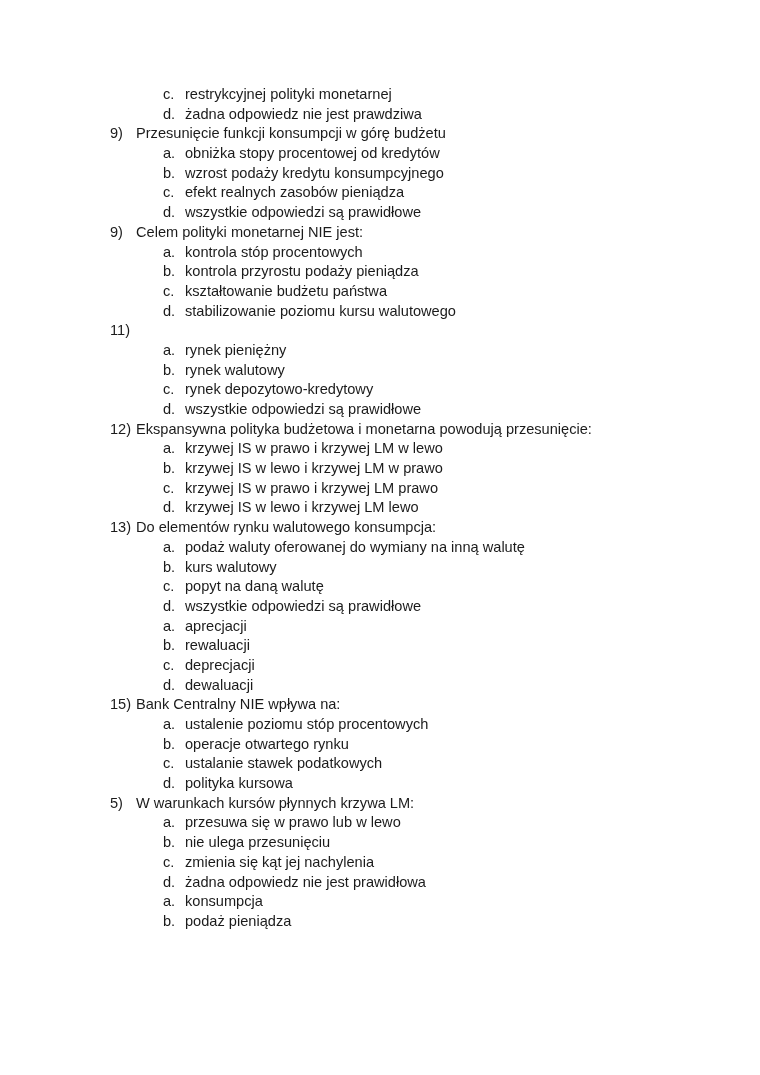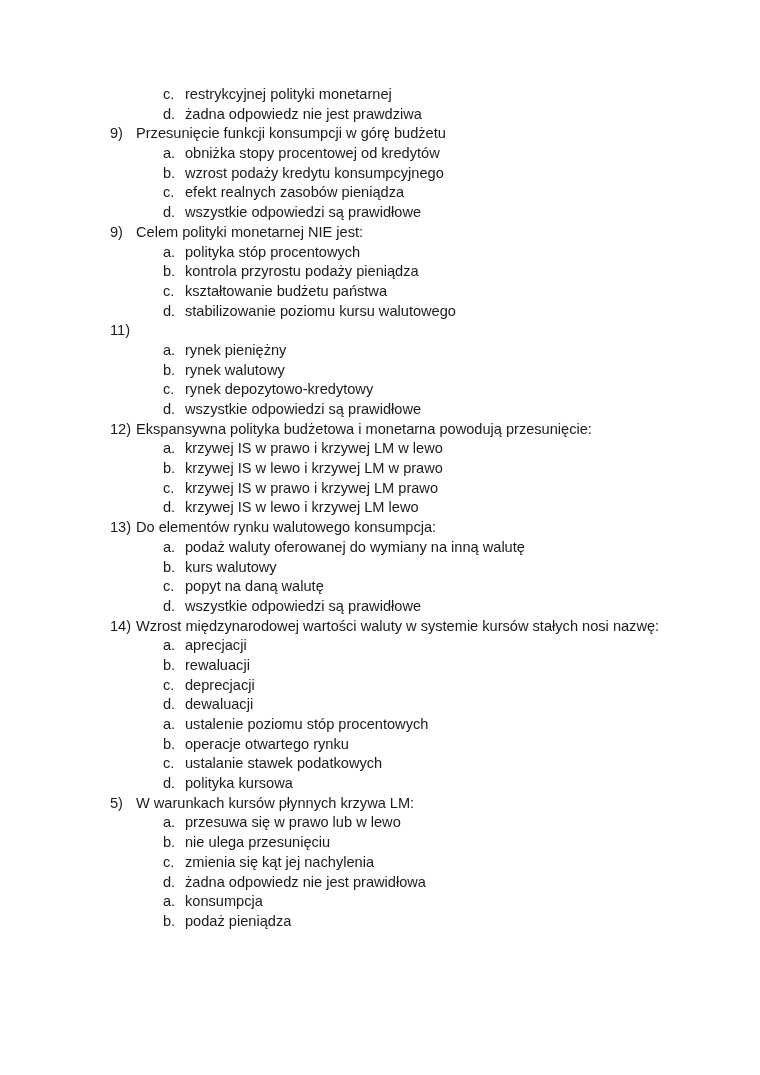--- a/index.html
+++ b/index.html
@@ -90,21 +90,21 @@
       <div class="line">
         <span class="marker-a">d.</span>
         <span class="text-a">wszystkie odpowiedzi są prawidłowe</span>
       </div>
       <div class="line">
         <span class="marker-q">9)</span>
         <span class="text-q">Celem polityki monetarnej <span class="u">NIE</span> jest:</span>
       </div>
       <div class="line">
         <span class="marker-a">a.</span>
-        <span class="text-a">polityka stóp procentowych</span>
+        <span class="text-a">kontrola stóp procentowych</span>
       </div>
       <div class="line">
         <span class="marker-a">b.</span>
         <span class="text-a">kontrola przyrostu podaży pieniądza</span>
       </div>
       <div class="line">
         <span class="marker-a">c.</span>
         <span class="text-a">kształtowanie budżetu państwa</span>
       </div>
       <div class="line">
@@ -164,38 +164,38 @@
       </div>
       <div class="line">
         <span class="marker-a">c.</span>
         <span class="text-a">popyt na daną walutę</span>
       </div>
       <div class="line">
         <span class="marker-a">d.</span>
         <span class="text-a">wszystkie odpowiedzi są prawidłowe</span>
       </div>
       <div class="line">
-        <span class="marker-q">14)</span>
-        <span class="text-q">Wzrost międzynarodowej wartości waluty w systemie kursów stałych nosi nazwę:</span>
-      </div>
-      <div class="line">
         <span class="marker-a">a.</span>
         <span class="text-a">aprecjacji</span>
       </div>
       <div class="line">
         <span class="marker-a">b.</span>
         <span class="text-a">rewaluacji</span>
       </div>
       <div class="line">
         <span class="marker-a">c.</span>
         <span class="text-a">deprecjacji</span>
       </div>
       <div class="line">
         <span class="marker-a">d.</span>
         <span class="text-a">dewaluacji</span>
+      </div>
+      <div class="line">
+        <span class="marker-q">15)</span>
+        <span class="text-q">Bank Centralny <span class="u">NIE</span> wpływa na:</span>
       </div>
       <div class="line">
         <span class="marker-a">a.</span>
         <span class="text-a">ustalenie poziomu stóp procentowych</span>
       </div>
       <div class="line">
         <span class="marker-a">b.</span>
         <span class="text-a">operacje otwartego rynku</span>
       </div>
       <div class="line">

